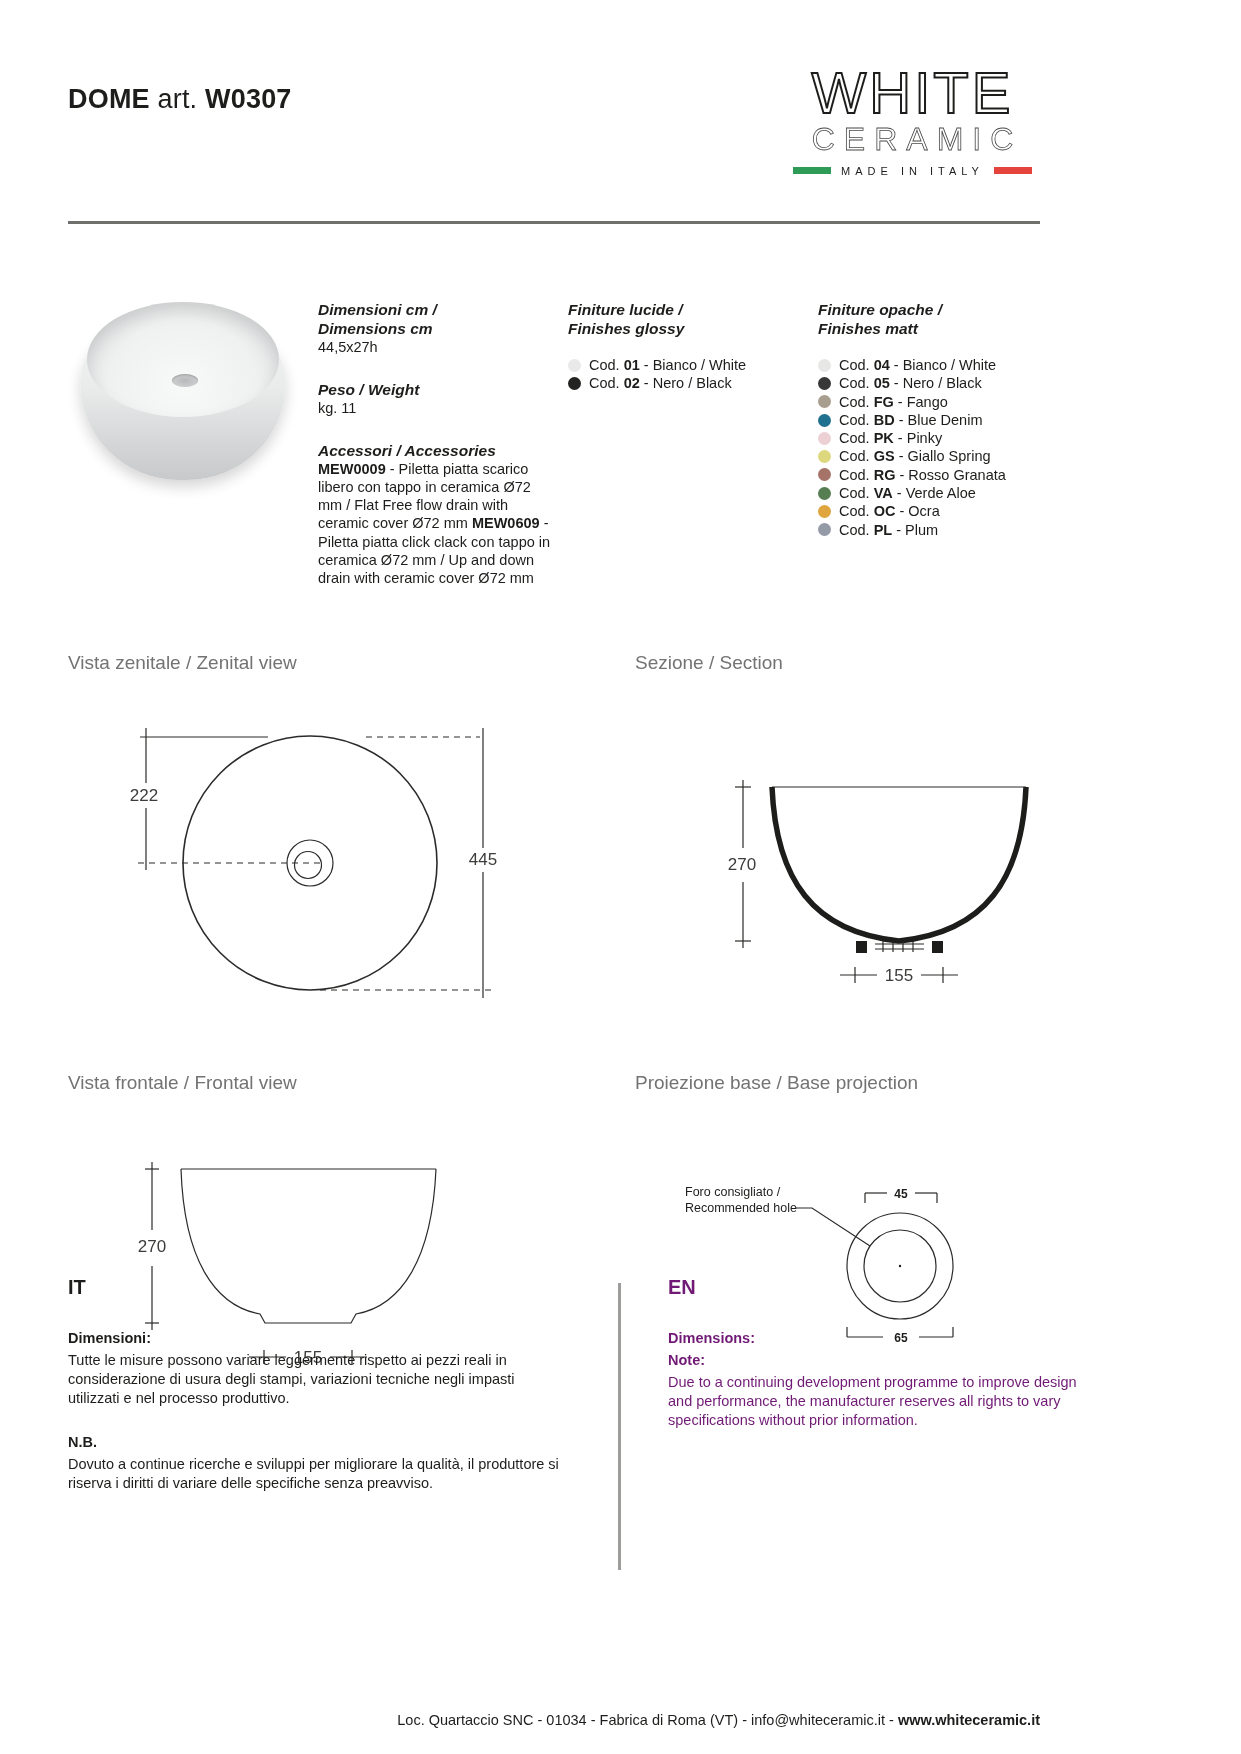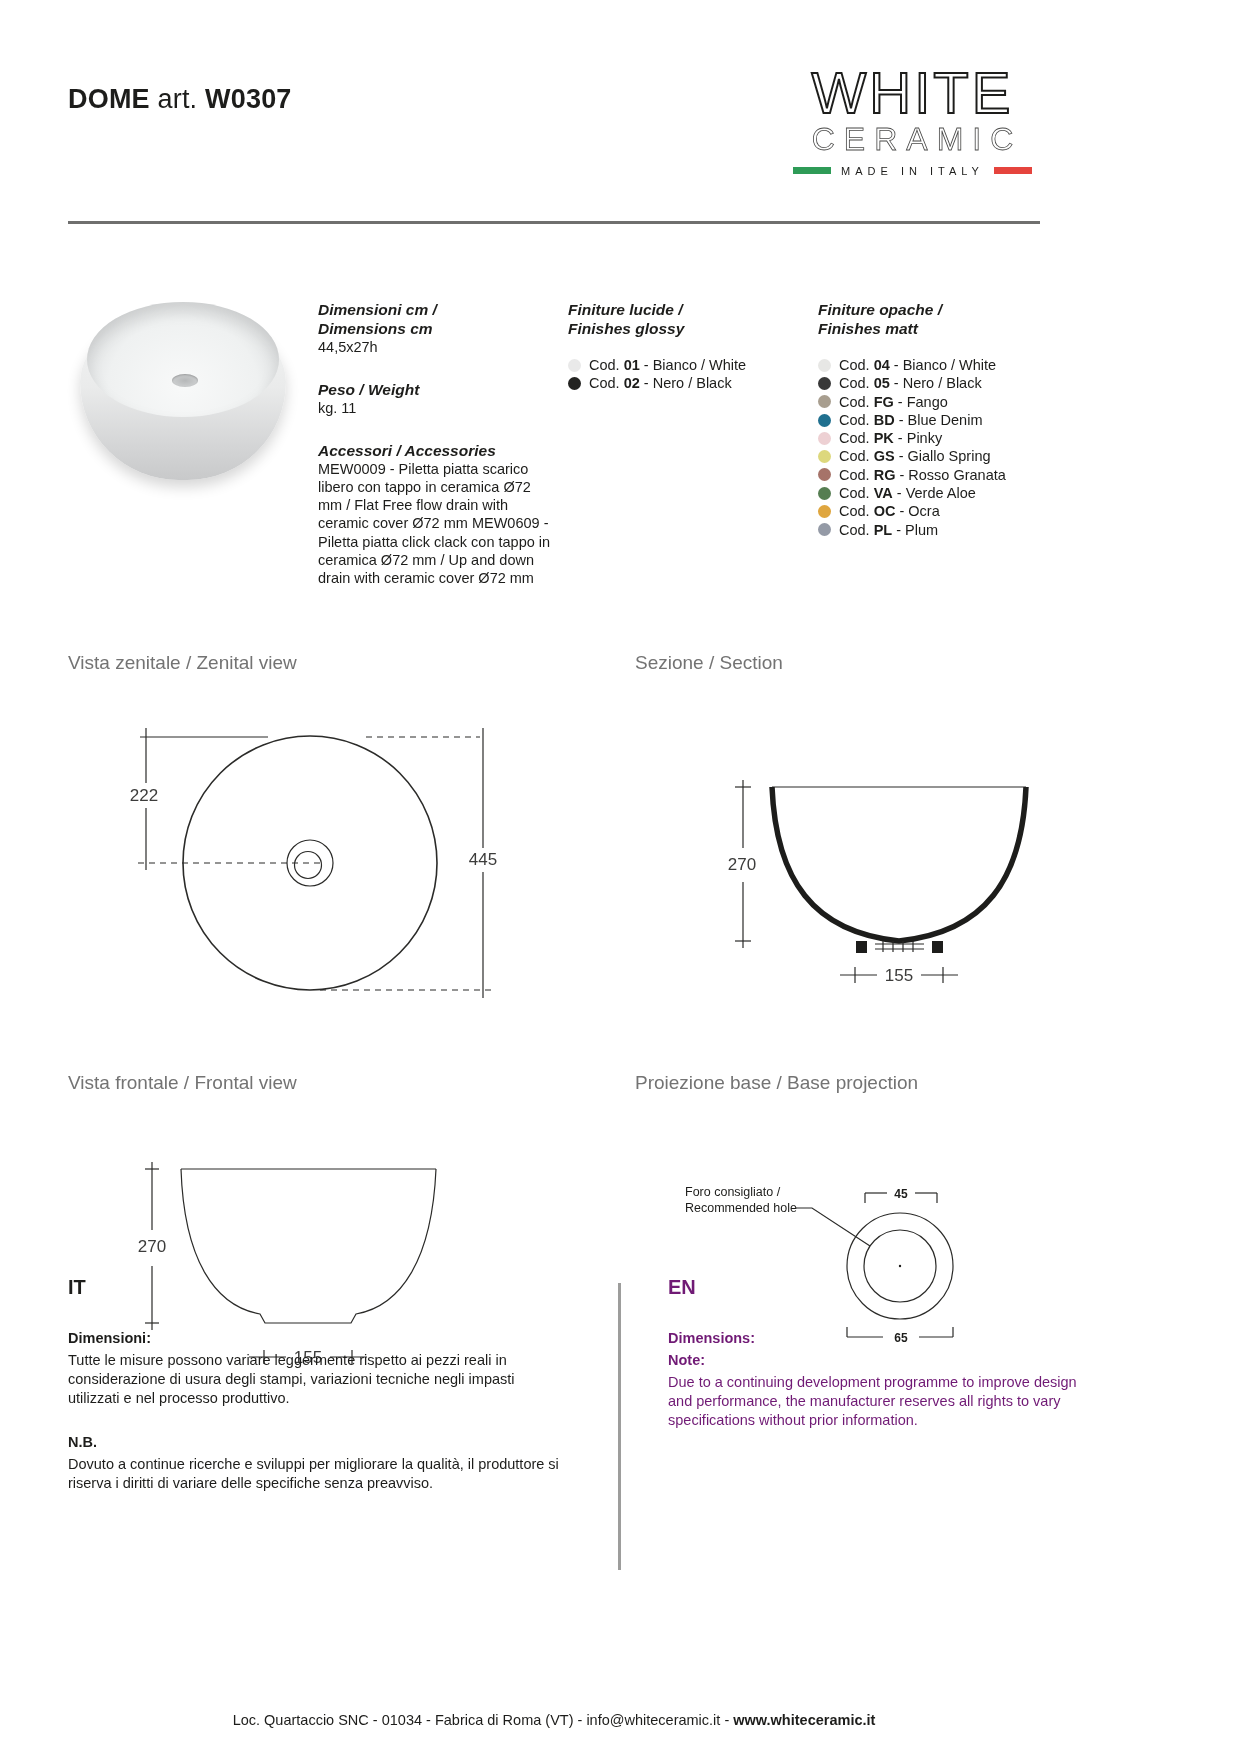--- a/index.html
+++ b/index.html
@@ -36,21 +36,21 @@
   .bowl-drain { position:absolute; left:45%; top:41%; width:12%; height:7%; border-radius:50%;
     background:radial-gradient(#b6b8b9,#d5d7d8); box-shadow:inset 0 1px 2px rgba(0,0,0,.25); }
 
   .col { position:absolute; top:300px; font-size:14.5px; line-height:18.3px; }
   .col-specs { left:318px; width:240px; }
   .col-glossy { left:568px; width:240px; }
   .col-matt { left:818px; width:300px; }
   .ititle { font-style:italic; font-weight:700; font-size:15.5px; line-height:19px; }
   .spec-val { margin-bottom:0; }
   .gap24 { height:24px; } .gap23 { height:23px; }
-  .acc b { font-weight:400; }
+  .acc b { font-weight:700; }
   .fin-list { margin-top:18px; }
   .fin-item { display:flex; align-items:center; height:18.3px; white-space:nowrap; }
   .dot { width:13px; height:13px; border-radius:50%; flex:0 0 13px; margin-right:8px; }
   .fin-item b { font-weight:700;text-align:right; }
 
   
   .dhead { position:absolute; font-size:19px; color:#737373; }
   .svgwrap { position:absolute; }
   svg text { font-family:"Liberation Sans", sans-serif; font-size:17px; fill:#3c3c3b; }
   svg text.small { font-size:12.5px; fill:#1d1d1b; }
@@ -63,21 +63,21 @@
   
   .notes { position:absolute; top:1278px; font-size:14.5px; line-height:19px; }
   .notes-it { left:68px; width:495px; color:#1d1d1b; }
   .notes-en { left:668px; width:430px; color:#701a75; }
   .note-lang { font-size:20px; font-weight:700; margin-bottom:32px; }
   .note-h { font-weight:700; margin-bottom:3px; }
   .note-p { margin:0 0 25px 0; }
   .vdiv { position:absolute; left:618px; top:1283px; width:3px; height:287px; background:#9d9d9c; }
 
   
-  .footer { position:absolute; left:68px; top:1712px; width:972px; text-align:center; font-size:14.5px; }
+  .footer { position:absolute; left:68px; top:1712px; width:972px; text-align:right; font-size:14.5px; }
   .footer b { font-weight:700; }
 </style>
 </head>
 <body>
 
 <div class="page">
 
   <div class="title">
     <b>DOME</b>
     <span>art.</span>

